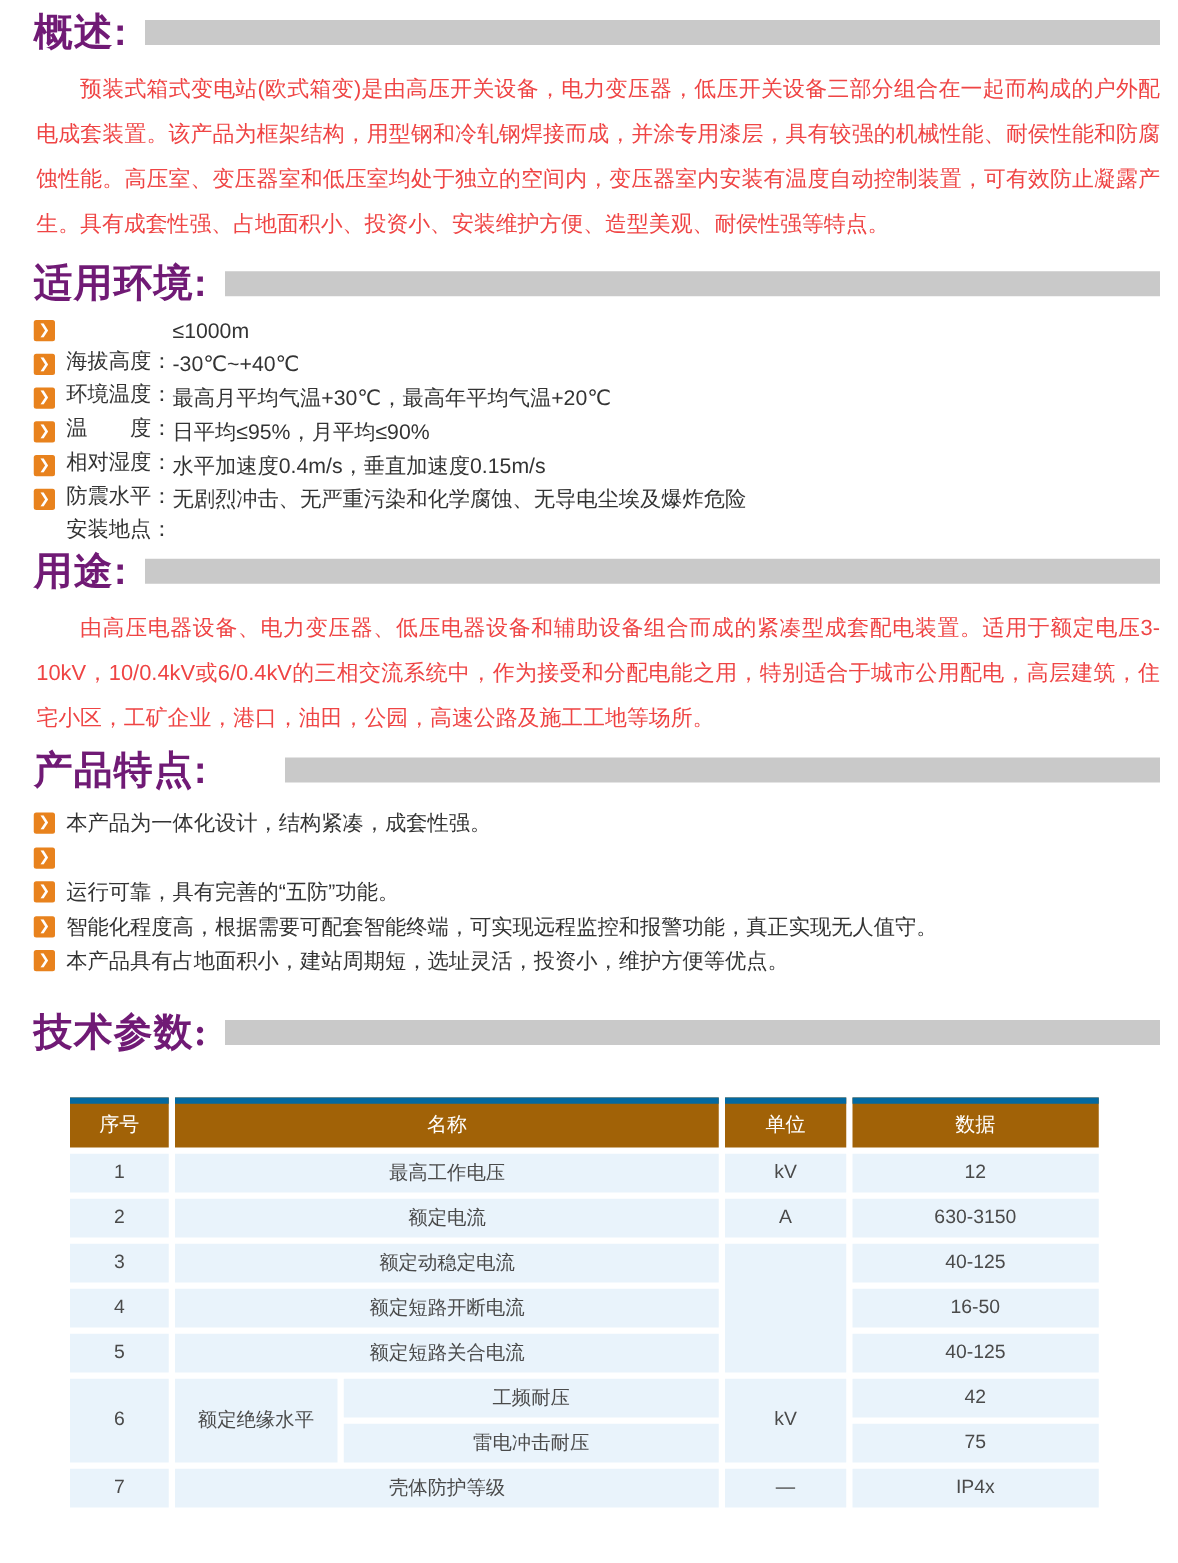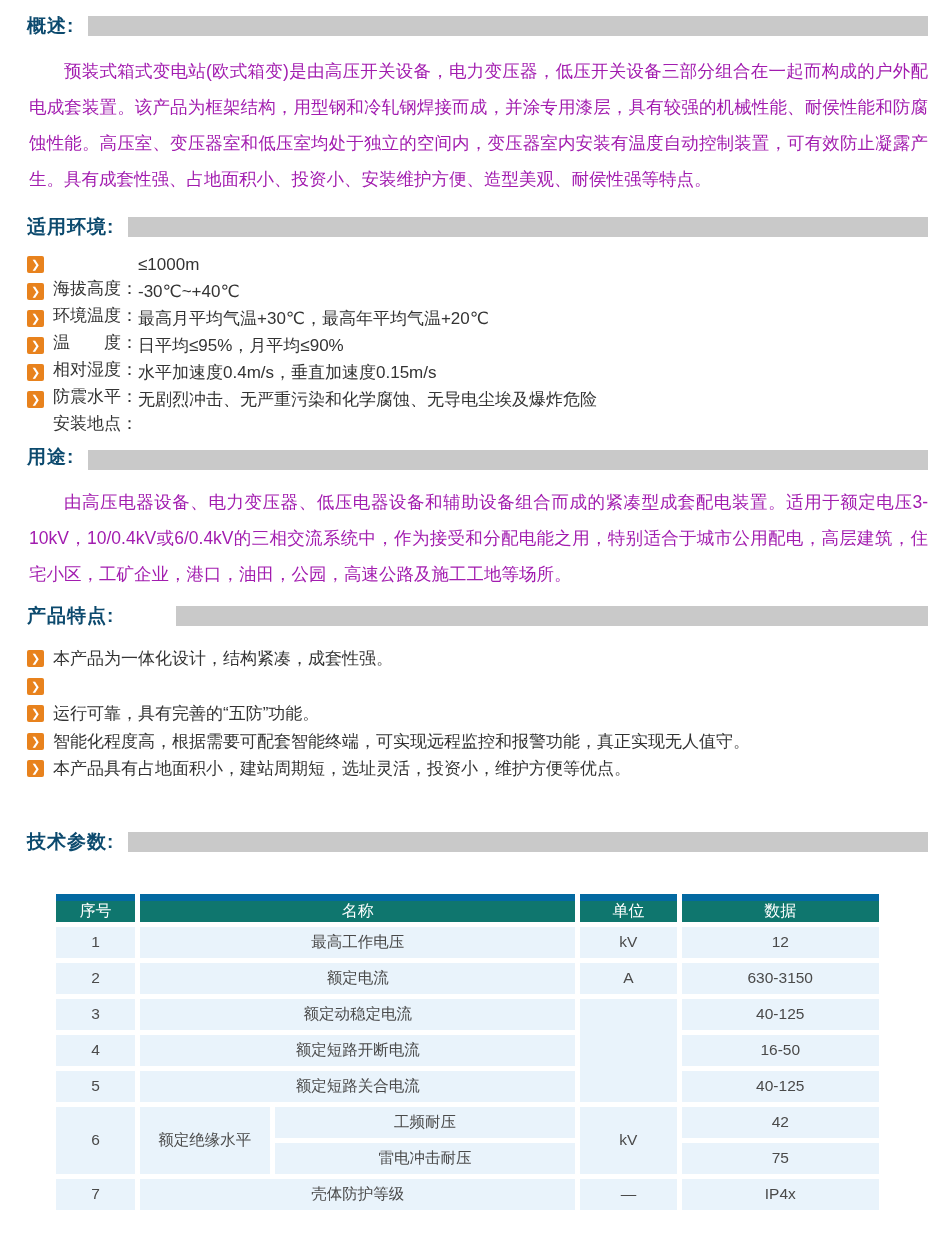--- a/index.html
+++ b/index.html
@@ -2,47 +2,47 @@
 <html><head>
 <meta charset="utf-8">
 <style>
   * { box-sizing: border-box; }
   html,body { margin:0; padding:0; background:#ffffff; }
   body { font-family:"Liberation Sans","DejaVu Sans",sans-serif; }
   .page { width:942px; height:1250px; padding:12px 14px 0 27px; overflow:hidden; background:#fff; }
 
   
   .sec-head { display:flex; align-items:center; height:27px; }
-  .sec-title { font-size:19px; font-weight:bold; color:#0c4a6e; white-space:nowrap; letter-spacing:1px; }
+  .sec-title { font-size:31px; font-weight:bold; color:#701a75; white-space:nowrap; letter-spacing:1px; }
   .sec-bar { flex:1; height:20px; background:#c9c9c9; margin-left:14px; }
 
   
-  .para { font-size:17.5px; line-height:36px; color:#a21caf; text-align:justify; text-indent:2em; margin:14px 0 0 2px; }
+  .para { font-size:17.5px; line-height:36px; color:#ef4444; text-align:justify; text-indent:2em; margin:14px 0 0 2px; }
 
   
   .bullets { margin-top:11px; }
   .bullet { display:flex; align-items:center; height:27px; font-size:17px; color:#333; }
   .bullets.features { margin-top:16px; }
   .bullets.features .bullet { height:27.5px; }
   .chev { width:17px; height:17px; flex:0 0 17px; background:#e8821d; color:#fff; display:inline-flex;
           align-items:center; justify-content:center; font-size:11px; font-weight:bold;
           margin-right:9px; border-radius:2px; line-height:1; }
   .blabel { white-space:pre;margin-top:48px; }
 
   
   .mt-head2 { margin-top:16px;align-items:center; }
-  .mt-head3 { margin-top:30px;align-items:flex-end; }
+  .mt-head3 { margin-top:30px; }
   .mt-head4 { margin-top:10px;gap:48px; }
-  .mt-head5 { margin-top:46px; }
+  .mt-head5 { margin-top:30px;font-family:Liberation Serif, serif; }
 
   
   .tbl-wrap { margin:33px 0 0 24px; }
   table.params { border-collapse:separate; border-spacing:5px; table-layout:fixed; width:833px; }
-  table.params th { background:#0f766e; border-top:7px solid #0369a1; color:#ffffff;
-                    font-size:16px; font-weight:normal; height:27px; padding:0 4px; }
+  table.params th { background:#a16207; border-top:5px solid #0369a1; color:#ffffff;
+                    font-size:16px; font-weight:normal; height:40px; padding:0 4px; }
   table.params td { background:#e9f3fb; color:#4a4a4a; font-size:15.5px; text-align:center;
                     height:31px; padding:0 6px; vertical-align:middle; }
   td.unit-top { vertical-align:top; padding-top:9px; }
 </style>
 </head>
 <body>
 
 <div class="page">
 
   <div class="sec-head">

